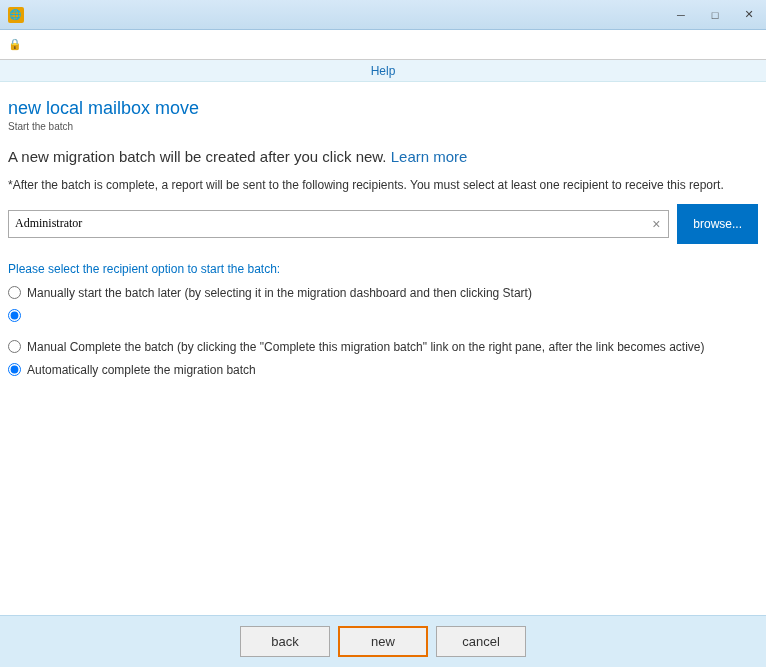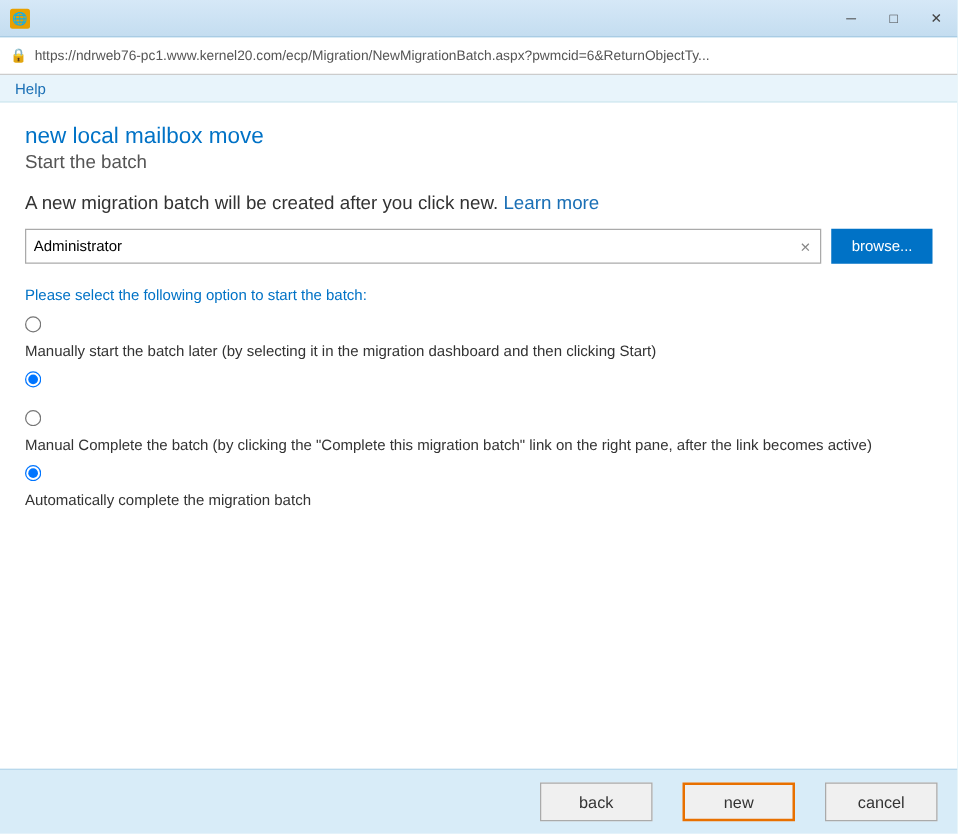--- a/index.html
+++ b/index.html
@@ -82,54 +82,54 @@
     .address-text {
       font-size: 11px;
       color: #555;
       flex: 1;
     }
 
     
     .help-bar {
       background: #e8f4fb;
       padding: 3px 12px;
-      text-align: left;
+      text-align: center;
       border-bottom: 1px solid #d0e8f0;
       flex-shrink: 0;
     }
     .help-link {
       color: #1a6fb5;
       text-decoration: none;
       font-size: 12px;
       cursor: pointer;
     }
 
     
     .main-content {
       background: white;
       flex: 1;
       display: flex;
       flex-direction: column;
       overflow: hidden;
     }
     .dialog-body {
       flex: 1;
-      padding: 16px 20px;
+      padding: 16px 8px;
       overflow-y: auto;
       border-radius: 15px;
     }
 
     .dialog-title {
       font-size: 18px;
       font-weight: 300;
       color: #0072c6;
       margin-bottom: 2px;
     }
     .dialog-subtitle {
-      font-size: 15px;
+      font-size: 10px;
       color: #555;
       margin-bottom: 14px;
     }
 
     .info-text {
       font-size: 15px;
       color: #333;
       margin-bottom: 10px;
       line-height: 1.4;
     }
@@ -160,39 +160,39 @@
       background: white;
       flex: 1;
       height: 28px;
       padding: 0 6px;
     }
     .recipient-input {
       border: none;
       outline: none;
       flex: 1;
       font-size: 12px;
-      font-family: Liberation Sans, sans-serif;
+      font-family: Liberation Serif, serif;
     }
     .recipient-clear {
       cursor: pointer;
       color: #888;
       font-size: 14px;
       line-height: 1;
       padding: 0 2px;
       background: none;
       border: none;
     }
     .browse-btn {
       background: #0072c6;
       color: white;
       border: none;
       padding: 5px 16px;
       font-size: 12px;
       cursor: pointer;
-      height: 28px;
+      height: 40px;
       font-family: inherit;
     }
 
     
     .section-label {
       font-size: 12px;
       color: #0072c6;
       margin-bottom: 8px;
     }
 
@@ -201,21 +201,20 @@
       margin-bottom: 16px;
     }
     .radio-option {
       display: flex;
       align-items: flex-start;
       margin-bottom: 5px;
       gap: 6px;
       font-size: 12px;
       color: #333;
       line-height: 1.5;
-      flex-direction: column;
     }
     .radio-option input[type="radio"] {
       margin-top: 2px;
       flex-shrink: 0;
       cursor: pointer;
     }
     .radio-label {
       cursor: pointer;
     }
 
@@ -223,22 +222,22 @@
     .section-divider {
       margin-bottom: 14px;
     }
 
     
     .dialog-footer {
       background: #d8ecf8;
       border-top: 1px solid #b8d8ec;
       padding: 10px 16px;
       display: flex;
-      justify-content: flex-end;
-      gap: 24px;
+      justify-content: center;
+      gap: 8px;
       flex-shrink: 0;
     }
     .footer-btn {
       min-width: 90px;
       padding: 6px 20px;
       font-size: 13px;
       font-family: inherit;
       border: 1px solid #aaa;
       background: #f0f0f0;
       cursor: pointer;
@@ -258,50 +257,50 @@
   </div>
   <div class="title-bar-controls">
     <button class="title-btn">─</button>
     <button class="title-btn maximize">□</button>
     <button class="title-btn close">✕</button>
   </div>
 </div>
 
 <div class="address-bar">
   <span class="address-lock">🔒</span>
-  <span class="address-text">https://ndrweb76-pc1.www.kernel20.com/ecp/Migration/NewMigrationBatch.aspx?pwmcid=6&amp;ReturnObjectTy...</span>
 </div>
 
 <div class="main-content">
 
   <div class="help-bar">
     <a class="help-link">Help</a>
   </div>
 
   <div class="dialog-body">
 
     <div class="dialog-title">new local mailbox move</div>
     <div class="dialog-subtitle">Start the batch</div>
 
     <p class="info-text">
       <span>A new migration batch will be created after you click new.</span>
       <a class="learn-more">Learn more</a>
     </p>
 
+    <p class="asterisk-text">*After the batch is complete, a report will be sent to the following recipients. You must select at least one recipient to receive this report.</p>
 
     <div class="recipient-row">
       <div class="recipient-input-wrapper">
         <input type="text" class="recipient-input" value="Administrator" style="">
         <button class="recipient-clear">×</button>
       </div>
       <button class="browse-btn">browse...</button>
     </div>
 
     <div class="radio-group">
-      <div class="section-label">Please select the following option to start the batch:</div>
+      <div class="section-label">Please select the recipient option to start the batch:</div>
       <div class="radio-option">
         <input type="radio" name="start-batch" id="manual-start" style="">
         <label class="radio-label" for="manual-start">Manually start the batch later (by selecting it in the migration dashboard and then clicking Start)</label>
       </div>
       <div class="radio-option">
         <input type="radio" name="start-batch" id="auto-start" checked="" style="">
       </div>
     </div>
 
     <div class="radio-group section-divider">

